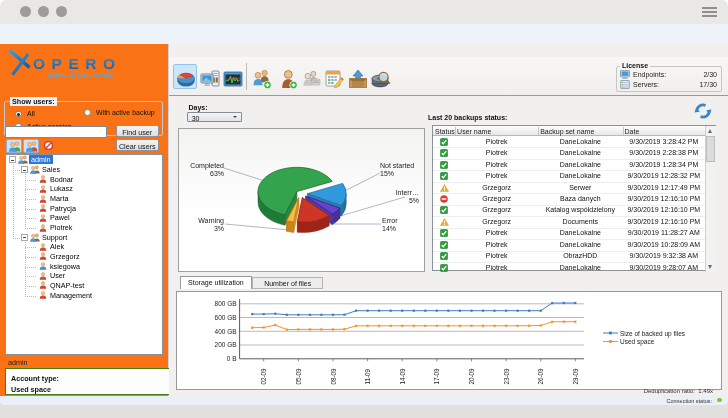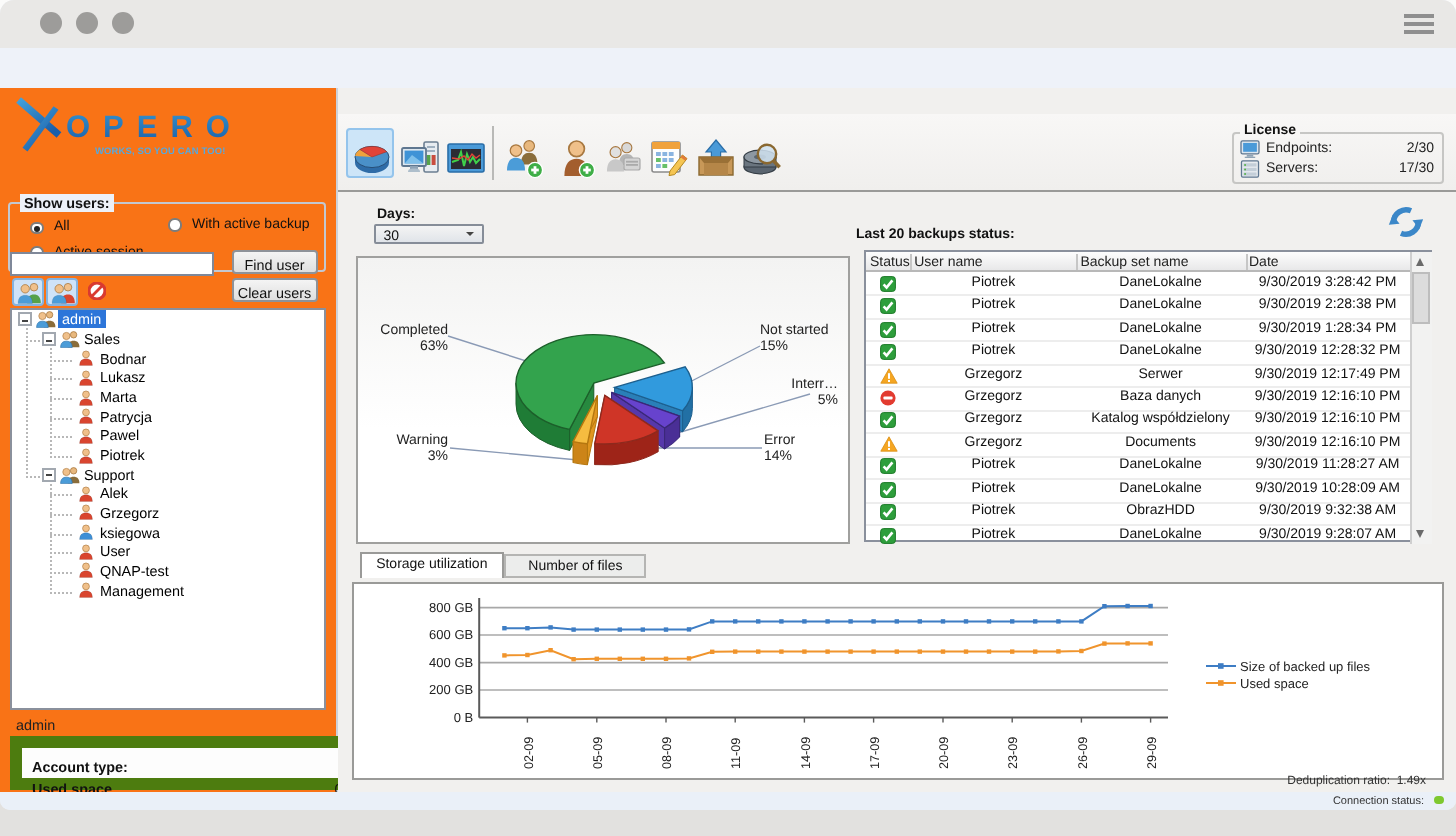--- a/index.html
+++ b/index.html
@@ -18,21 +18,21 @@
 .radio { position:absolute; width:6.6px; height:6.6px; border:1px solid #7d7d7d; border-radius:50%; background:#fff; }
 .radio.on::after { content:""; position:absolute; left:1.3px; top:1.3px; width:3px; height:3px; border-radius:50%; background:#222; }
 .rlabel { position:absolute; font-size:7px; color:#111; }
 .btn { position:absolute; background:linear-gradient(#f4f4f4,#dfdfdf); border:1px solid #8e9299; border-radius:2px; font-size:7.2px; color:#111; text-align:center; }
 #findbox { position:absolute; left:5px; top:82px; width:102px; height:12px; background:#fff; border:1px solid #7f8899; }
 .iconbtn { position:absolute; top:95px; width:16px; height:14px; background:#cfe3f8; border:1px solid #84b3e0; border-radius:2px; }
 #treepanel { position:absolute; left:5px; top:110px; width:158px; height:201px; background:#fff; border:1px solid #8a909c; overflow:hidden; }
 .trow { position:absolute; font-size:7.2px; color:#000; white-space:nowrap; }
 .tsel { background:#2c75d9; color:#fff; padding:0 2px; }
 #adminlbl { position:absolute; left:8px; top:314px; font-size:7.2px; color:#222; }
-#acctbox { position:absolute; left:5px; top:324px; width:190px; height:27px; background:#fdfdfd; border:6px solid #4d7c0f; font-size:7.2px; color:#111; }
+#acctbox { position:absolute; left:5px; top:324px; width:190px; height:27px; background:#fdfdfd; border:1px solid #4d7c0f; font-size:7.2px; color:#111; }
 #main { position:absolute; left:169px; top:44px; width:559px; height:361px; background:#f1f0ee; }
 #mgmtbar { position:absolute; left:0px; top:0px; width:559px; height:13px; background:#2cabe2; }
 #mgmtdark { position:absolute; left:0; top:0; width:77px; height:13px; background:#0d60a6; }
 #mgmtbar span { position:absolute; left:81px; top:2.5px; font-size:7.2px; color:#fff; }
 #toolbar { position:absolute; left:0; top:13px; width:559px; height:39px; background:linear-gradient(#f8f7f6,#f0efed); border-bottom:1px solid #9a9a98; }
 #selbox { position:absolute; left:3.5px; top:7px; width:24px; height:25px; background:#cde5f8; border:1px solid #94c4ec; border-radius:2px; }
 .tico { position:absolute; top:11px; }
 .tsep { position:absolute; left:76.5px; top:6px; width:1px; height:27px; background:#b9b9b7; }
 #licbox { position:absolute; left:447px; top:9px; width:106px; height:26px; border:1px solid #c6c6c4; border-radius:2px; }
 #licbox .glabel2 { position:absolute; top:-5px; left:3px; background:#f7f6f5; padding:0 2px; font-size:7px; font-weight:bold; color:#111; }

